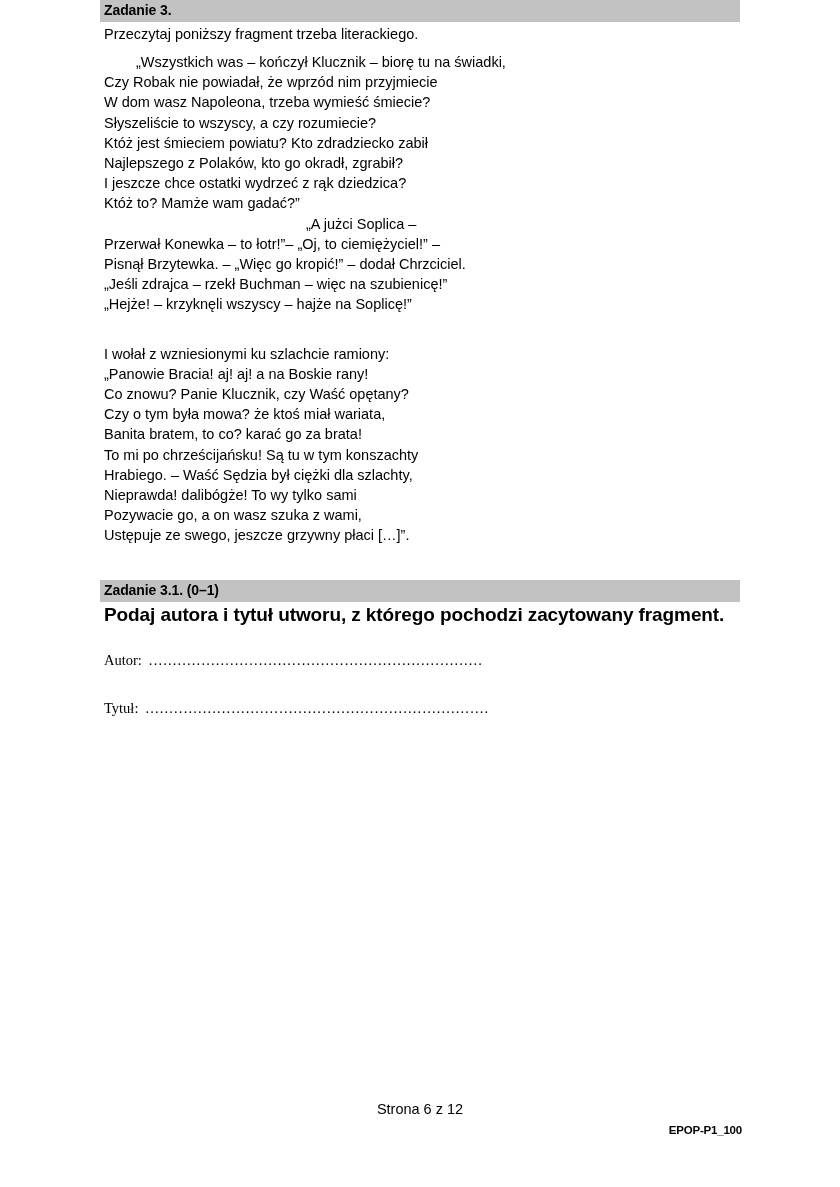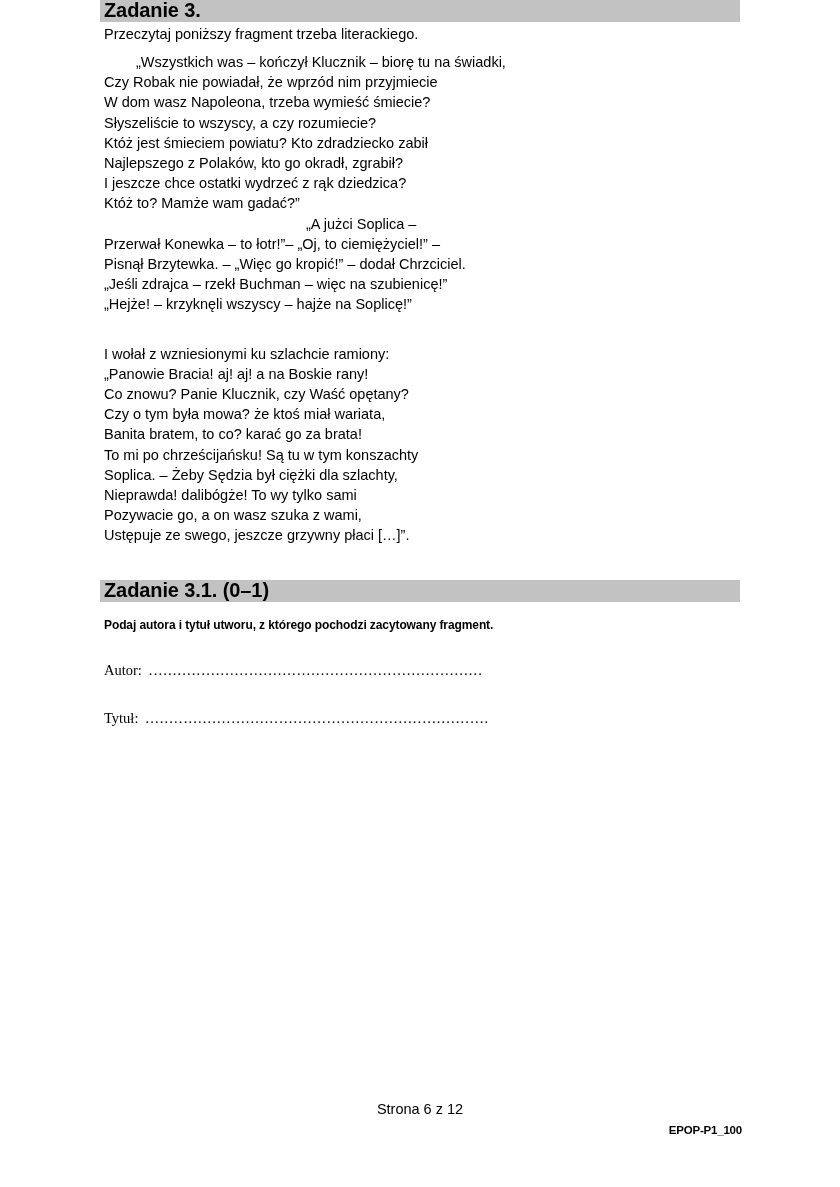--- a/index.html
+++ b/index.html
@@ -21,42 +21,42 @@
   .content {
     position: absolute;
     left: 100px;
     top: 0;
     width: 640px;
   }
 
   
   .section-bar {
     background: #c2c2c2;
-    font-size: 20px;
+    font-size: 14px;
     font-weight: bold;
     line-height: 19px;
     padding: 1px 4px 2px 4px;
     box-sizing: border-box;
     width: 640px;
     letter-spacing: -0.1px;
   }
 
   
   .instruction {
     font-size: 14.5px;
     line-height: 20px;
     padding-left: 4px;
     margin-top: 2px;
   }
   .instruction-bold {
-    font-size: 12px;
+    font-size: 19px;
     font-weight: bold;
     line-height: 20px;
     padding-left: 4px;
-    margin-top: 13px;
+    margin-top: 3px;
     letter-spacing: -0.1px;
   }
 
   
   .poem {
     margin-top: 8px;
     padding-left: 4px;
   }
   .poem-line {
     font-size: 14.5px;
@@ -148,21 +148,21 @@
 
       <div class="stanza-gap"></div>
 
       <div>
         <div class="poem-line">I wołał z wzniesionymi ku szlachcie ramiony:</div>
         <div class="poem-line">„Panowie Bracia! aj! aj! a na Boskie rany!</div>
         <div class="poem-line">Co znowu? Panie Klucznik, czy Waść opętany?</div>
         <div class="poem-line">Czy o tym była mowa? że ktoś miał wariata,</div>
         <div class="poem-line">Banita bratem, to co? karać go za brata!</div>
         <div class="poem-line">To mi po chrześcijańsku! Są tu w tym konszachty</div>
-        <div class="poem-line">Soplica. – Żeby Sędzia był ciężki dla szlachty,</div>
+        <div class="poem-line">Hrabiego. – Waść Sędzia był ciężki dla szlachty,</div>
         <div class="poem-line">Nieprawda! dalibógże! To wy tylko sami</div>
         <div class="poem-line">Pozywacie go, a on wasz szuka z wami,</div>
         <div class="poem-line">Ustępuje ze swego, jeszcze grzywny płaci […]”.</div>
       </div>
     </div>
 
     <div style="height:34px"></div>
 
     <div class="section-bar">Zadanie 3.1. (0–1)</div>
 

